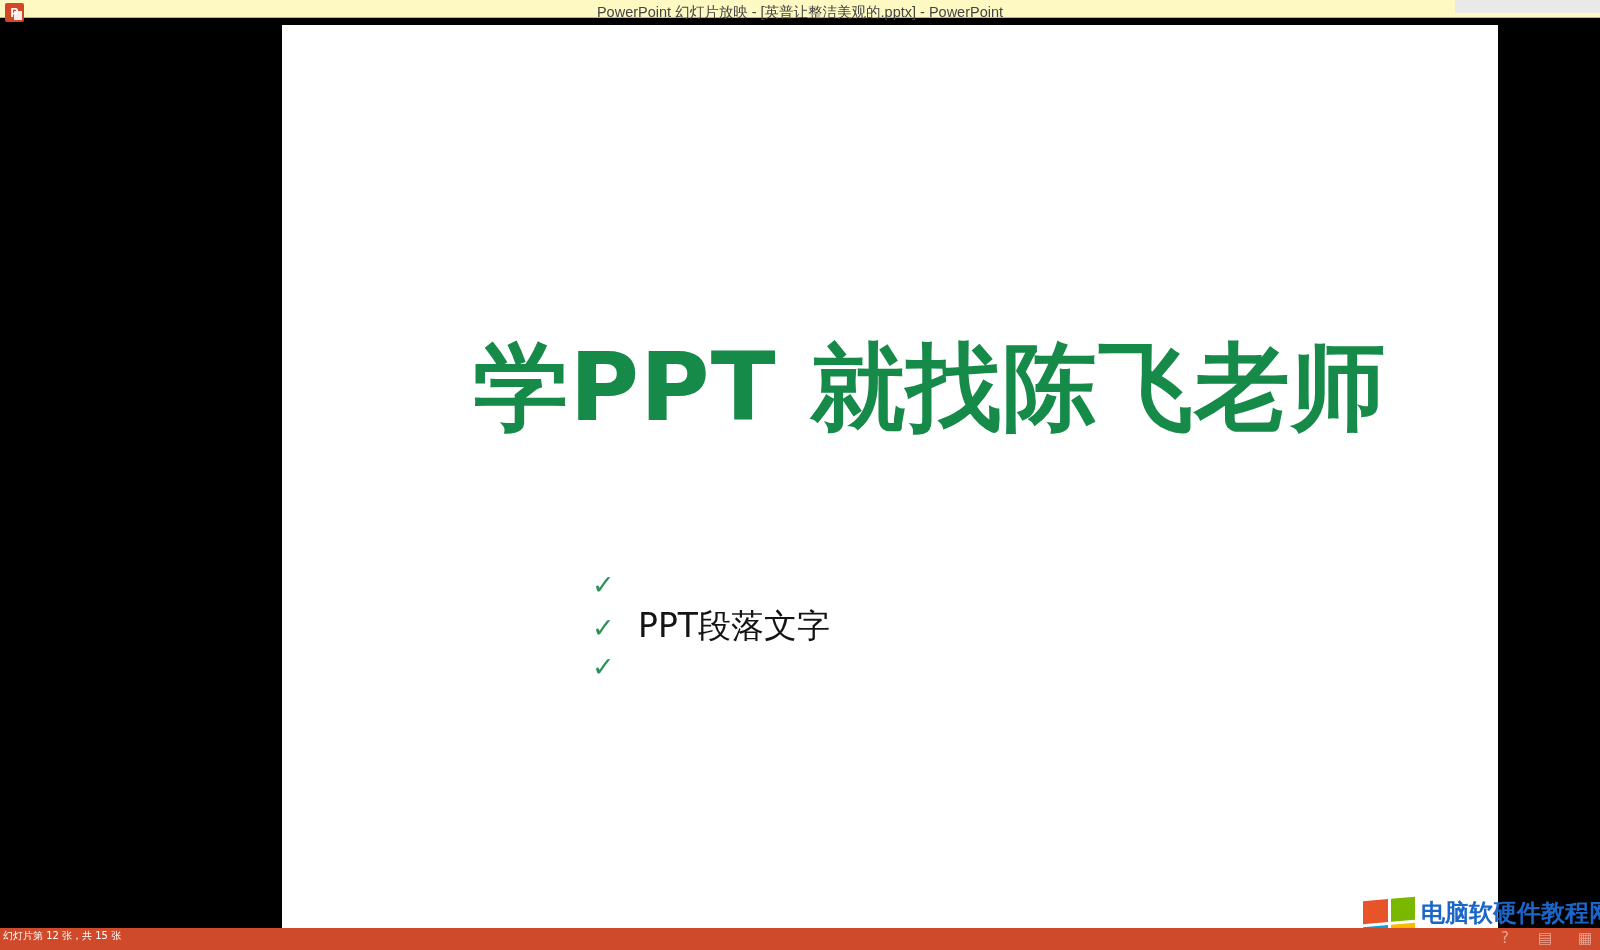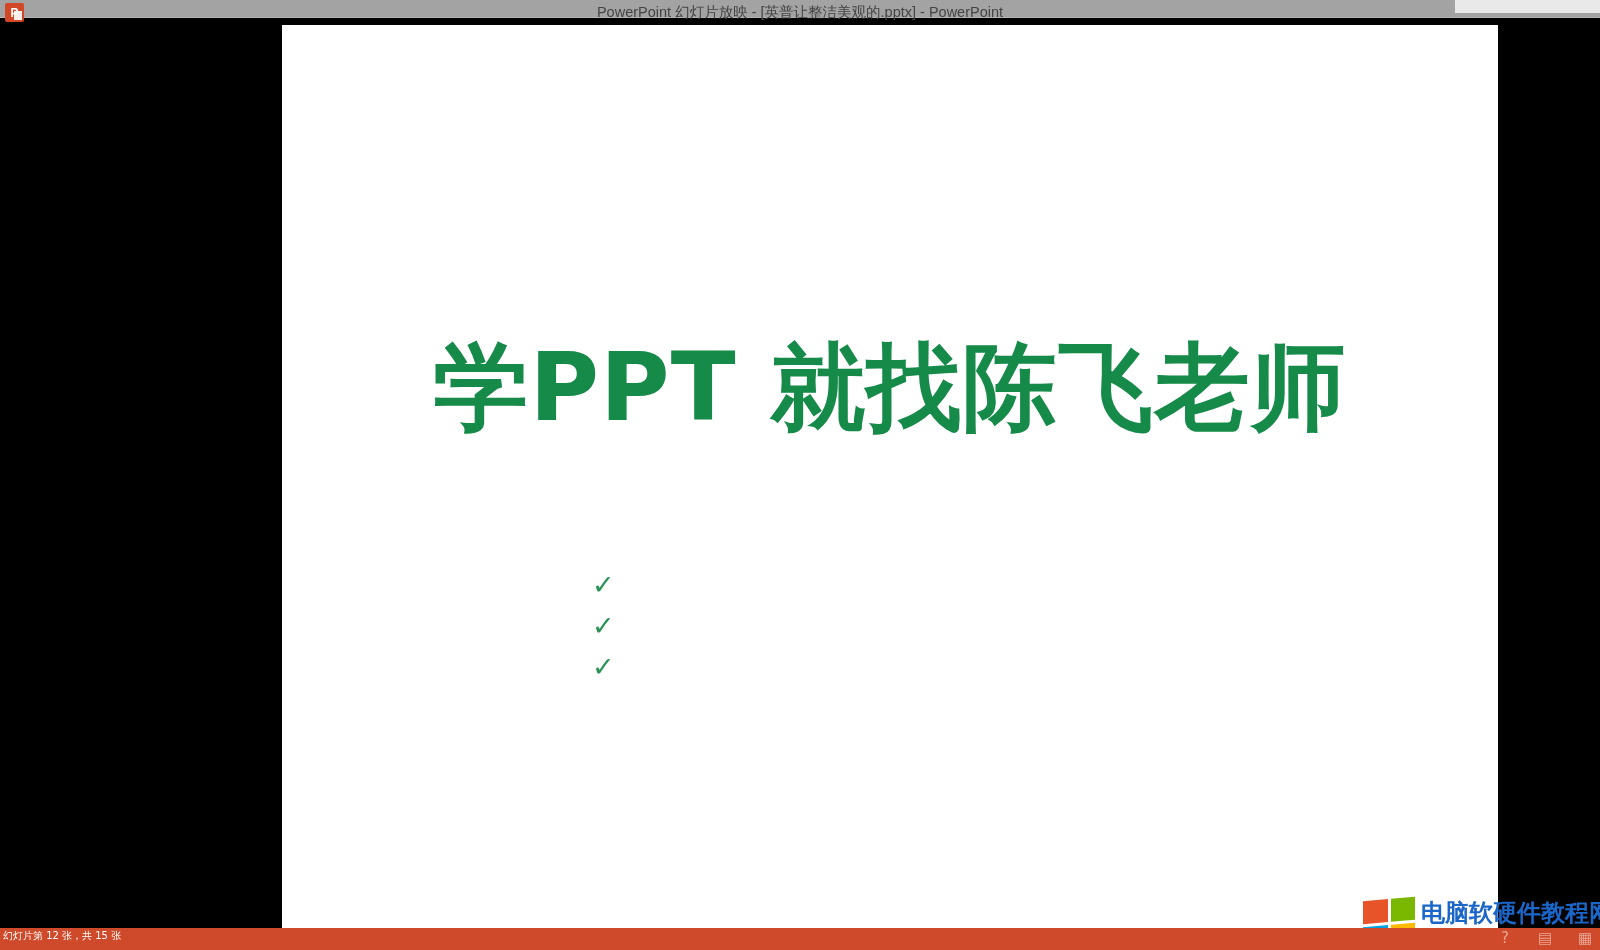--- a/index.html
+++ b/index.html
@@ -20,21 +20,21 @@
     height: 950px;
     background: #000000;
   }
 
   
   .titlebar {
     position: absolute;
     left: 0; top: 0;
     width: 1600px;
     height: 18px;
-    background: #a3a3a3;
+    background: #fef9c3;
     border-bottom: 1px solid #b4b4b4;
     box-sizing: border-box;
   }
   .titlebar-icon {
     position: absolute;
     left: 5px; top: 3px;
     width: 19px; height: 19px;
     background: #d24726;
     border-radius: 2px;
     display: flex;
@@ -99,20 +99,21 @@
     top: 310px;
     width: 1216px;
     text-align: center;
     font-size: 95px;
     font-weight: bold;
     line-height: 1.1;
     letter-spacing: 1px;
     color: #168a49;
     white-space: nowrap;
     font-family: "DejaVu Sans", "Liberation Sans", sans-serif;
+    padding-left: 40px;
   }
 
   .bullets {
     position: absolute;
     left: 310px;
     top: 540px;
     width: 700px;
   }
   .bullet-row {
     display: flex;
@@ -238,20 +239,21 @@
     <div class="slide">
 
       <div class="slide-title">学PPT 就找陈飞老师</div>
 
       <div class="bullets">
         <div class="bullet-row">
           <span class="bullet-check">✓</span>
         </div>
         <div class="bullet-row">
           <span class="bullet-check">✓</span>
+          <span class="bullet-text">PPT段落文字</span>
         </div>
         <div class="bullet-row">
           <span class="bullet-check">✓</span>
         </div>
       </div>
 
     </div>
 
     <div class="watermark">
       <div class="wm-logo">

